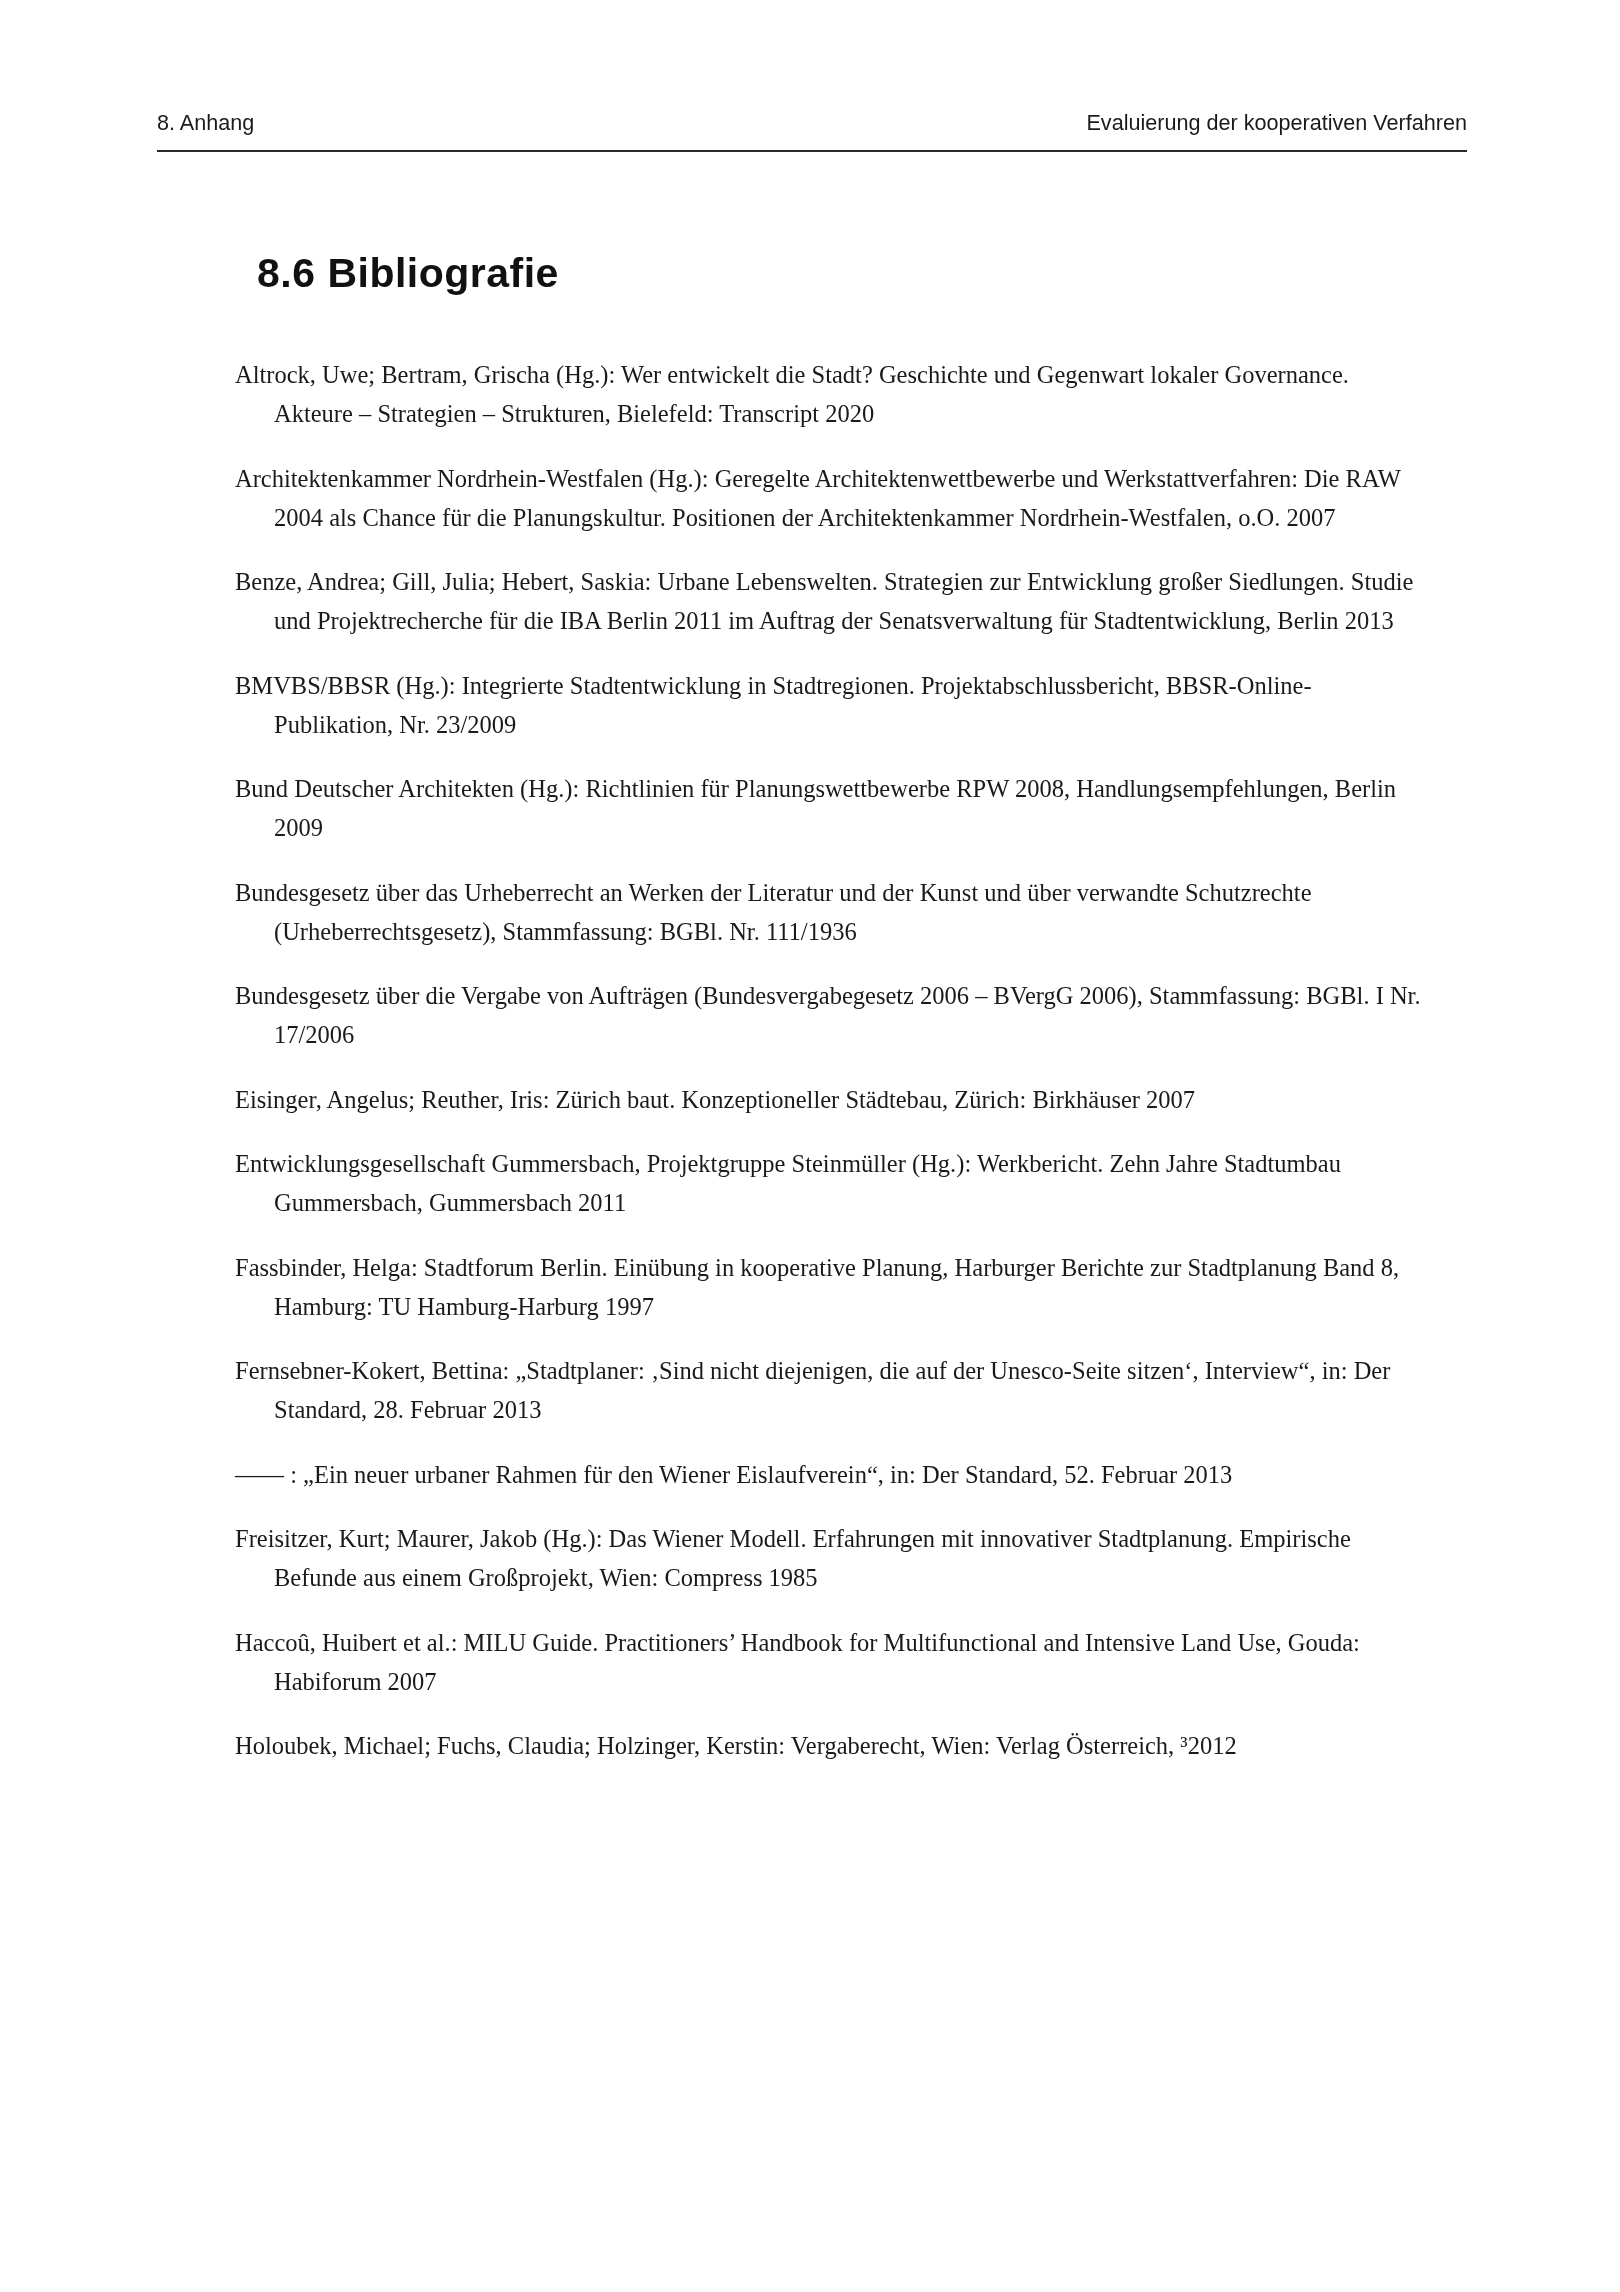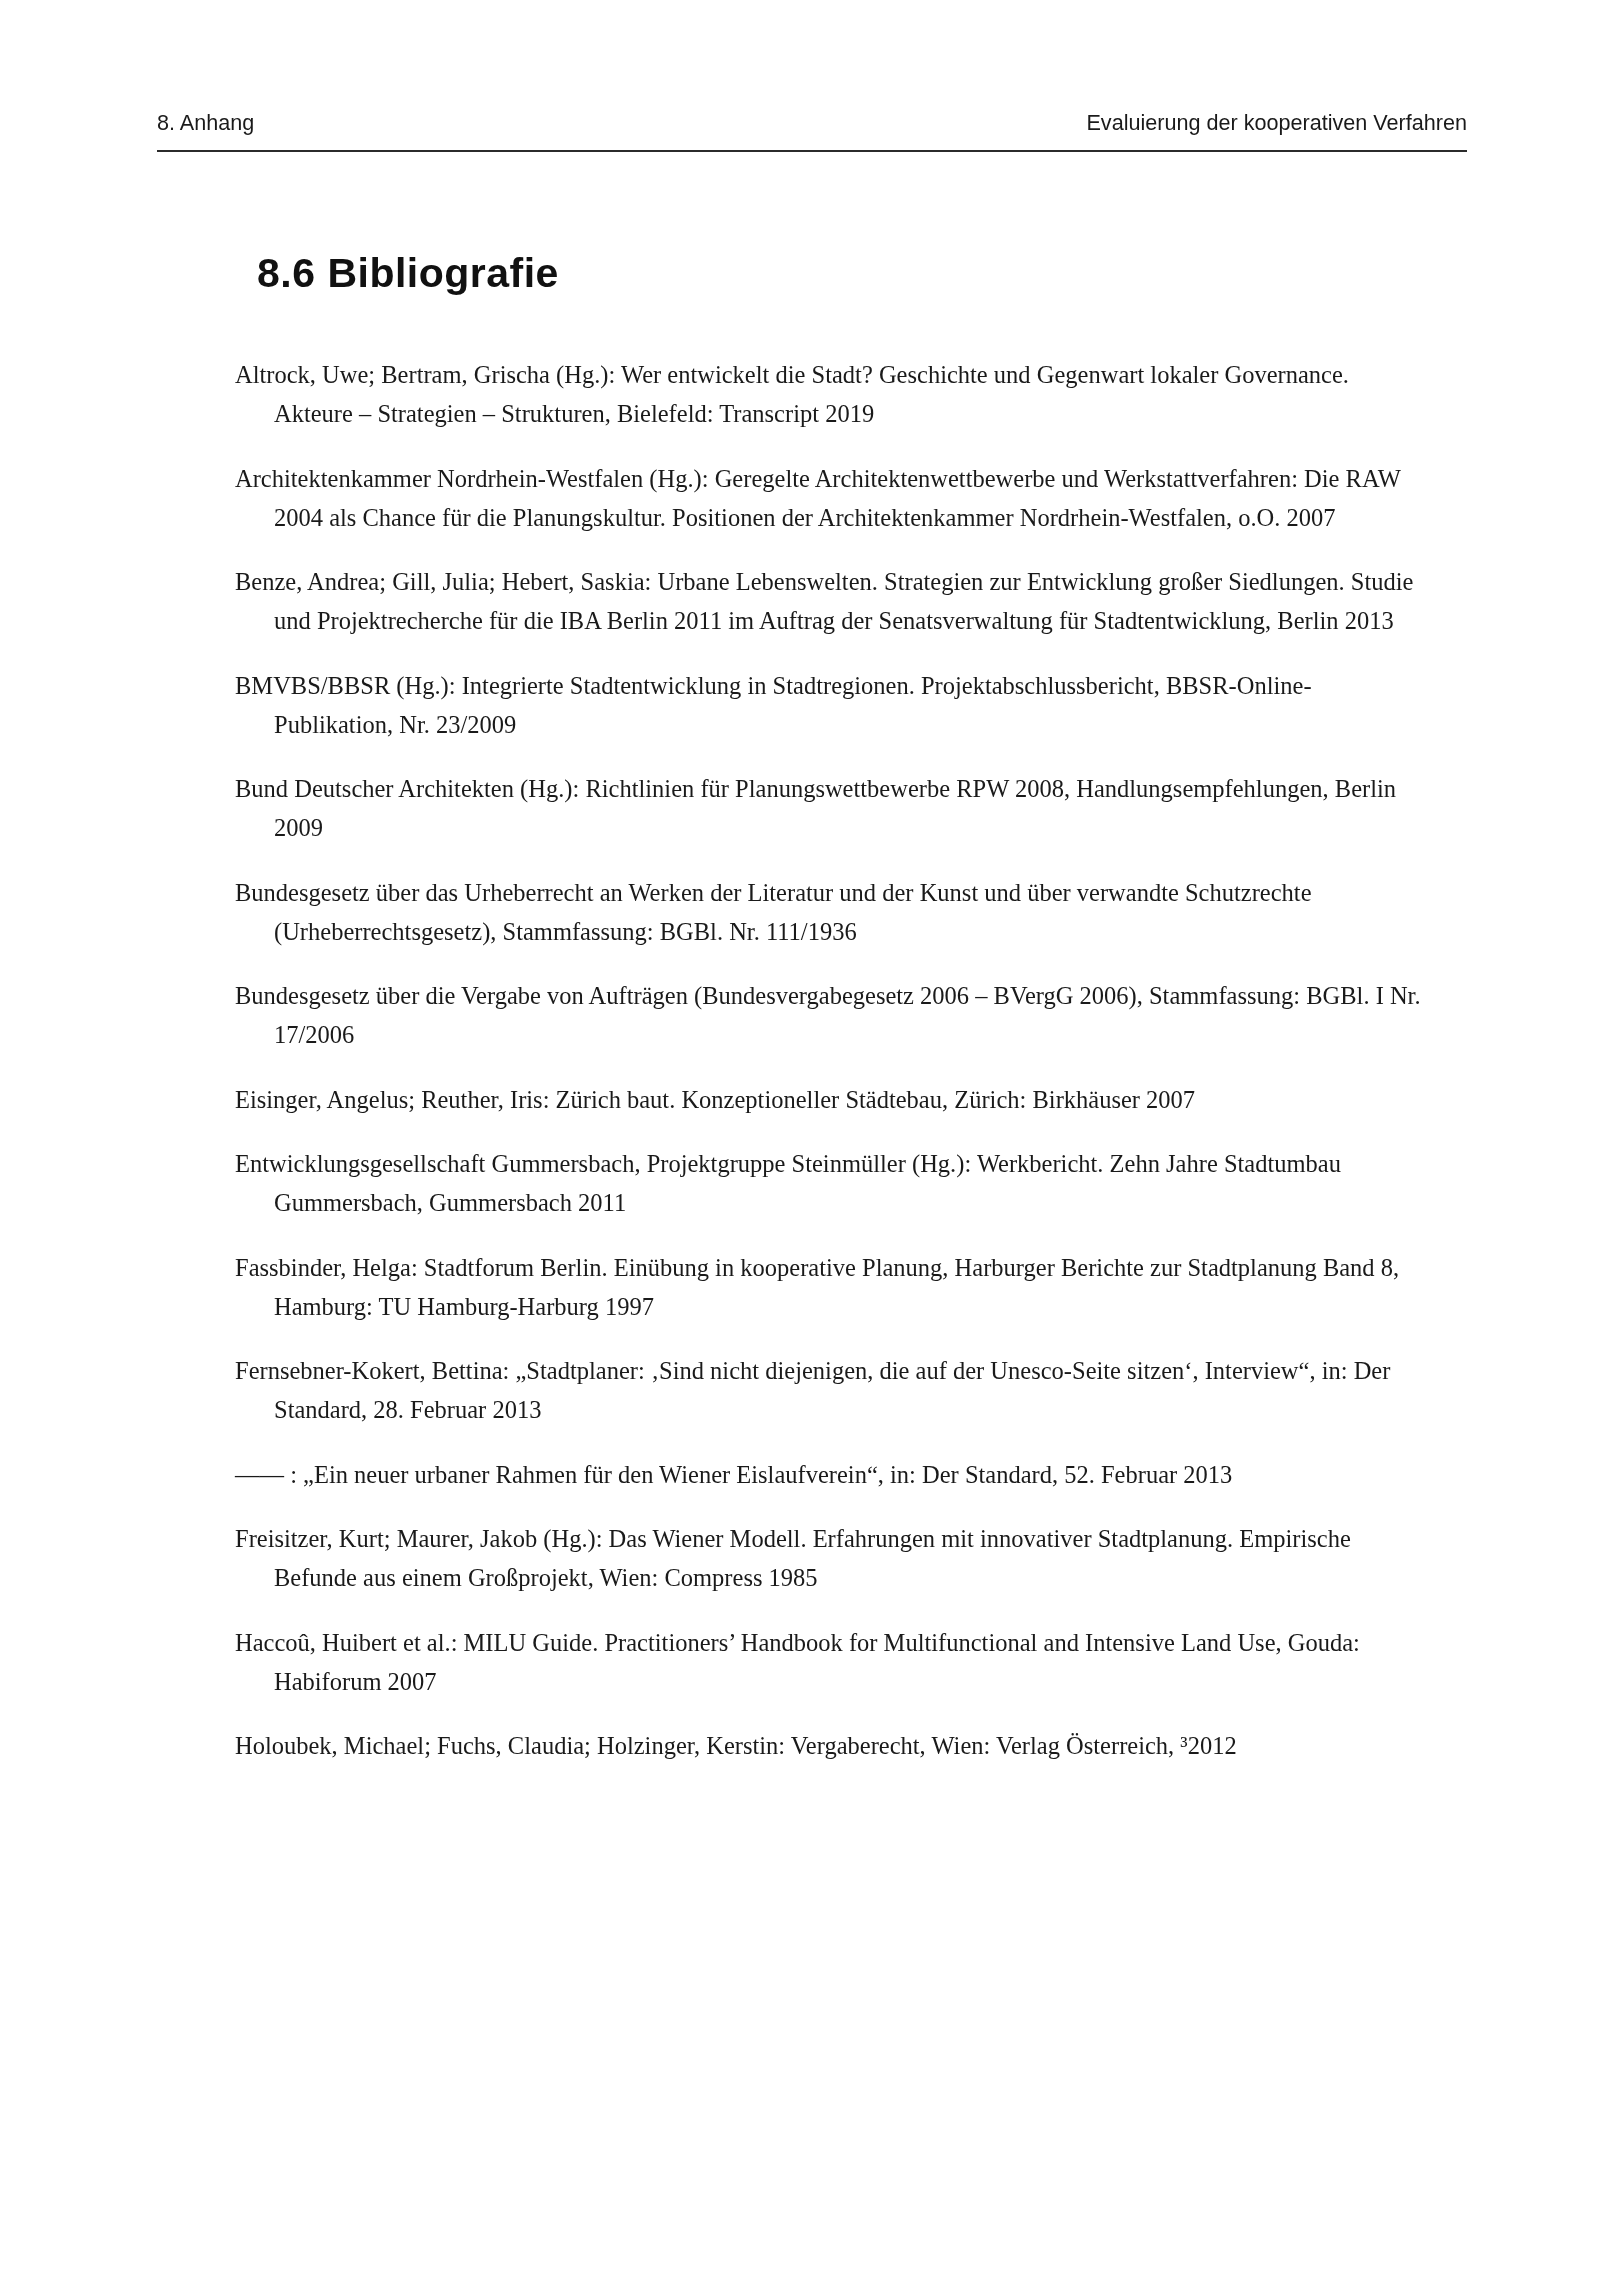--- a/index.html
+++ b/index.html
@@ -88,21 +88,21 @@
 
   <div class="running-header">
     <span>8. Anhang</span>
     <span>Evaluierung der kooperativen Verfahren</span>
   </div>
   <div class="header-rule"></div>
 
   <h1 class="section-title">8.6 Bibliografie</h1>
 
   <div class="bibliography">
-    <p class="entry">Altrock, Uwe; Bertram, Grischa (Hg.): Wer entwickelt die Stadt? Geschichte und Gegenwart lokaler Governance. Akteure – Strategien – Strukturen, Bielefeld: Transcript 2019</p>
+    <p class="entry">Altrock, Uwe; Bertram, Grischa (Hg.): Wer entwickelt die Stadt? Geschichte und Gegenwart lokaler Governance. Akteure – Strategien – Strukturen, Bielefeld: Transcript 2020</p>
     <p class="entry">Architektenkammer Nordrhein-Westfalen (Hg.): Geregelte Architektenwettbewerbe und Werkstattverfahren: Die RAW 2004 als Chance für die Planungskultur. Positionen der Architektenkammer Nordrhein-Westfalen, o.O. 2007</p>
     <p class="entry">Benze, Andrea; Gill, Julia; Hebert, Saskia: Urbane Lebenswelten. Strategien zur Entwicklung großer Siedlungen. Studie und Projektrecherche für die IBA Berlin 2011 im Auftrag der Senatsverwaltung für Stadtentwicklung, Berlin 2013</p>
     <p class="entry">BMVBS/BBSR (Hg.): Integrierte Stadtentwicklung in Stadtregionen. Projektabschlussbericht, BBSR-Online-Publikation, Nr. 23/2009</p>
     <p class="entry">Bund Deutscher Architekten (Hg.): Richtlinien für Planungswettbewerbe RPW 2008, Handlungsempfehlungen, Berlin 2009</p>
     <p class="entry">Bundesgesetz über das Urheberrecht an Werken der Literatur und der Kunst und über verwandte Schutzrechte (Urheberrechtsgesetz), Stammfassung: BGBl. Nr. 111/1936</p>
     <p class="entry">Bundesgesetz über die Vergabe von Aufträgen (Bundesvergabegesetz 2006 – BVergG 2006), Stammfassung: BGBl. I Nr. 17/2006</p>
     <p class="entry">Eisinger, Angelus; Reuther, Iris: Zürich baut. Konzeptioneller Städtebau, Zürich: Birkhäuser 2007</p>
     <p class="entry">Entwicklungsgesellschaft Gummersbach, Projektgruppe Steinmüller (Hg.): Werkbericht. Zehn Jahre Stadtumbau Gummersbach, Gummersbach 2011</p>
     <p class="entry">Fassbinder, Helga: Stadtforum Berlin. Einübung in kooperative Planung, Harburger Berichte zur Stadtplanung Band 8, Hamburg: TU Hamburg-Harburg 1997</p>
     <p class="entry">Fernsebner-Kokert, Bettina: „Stadtplaner: ‚Sind nicht diejenigen, die auf der Unesco-Seite sitzen‘, Interview“, in: Der Standard, 28. Februar 2013</p>

